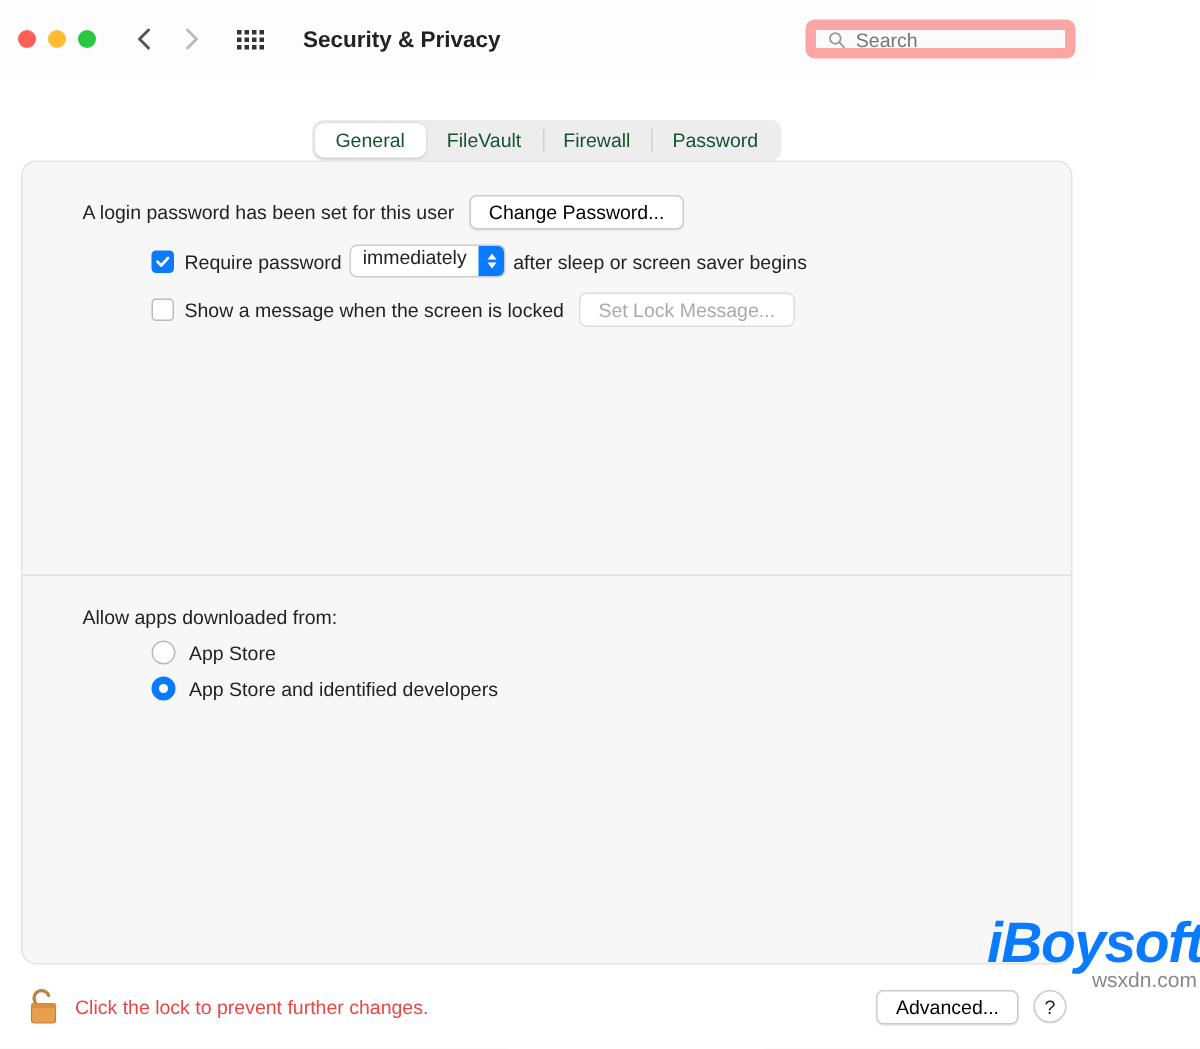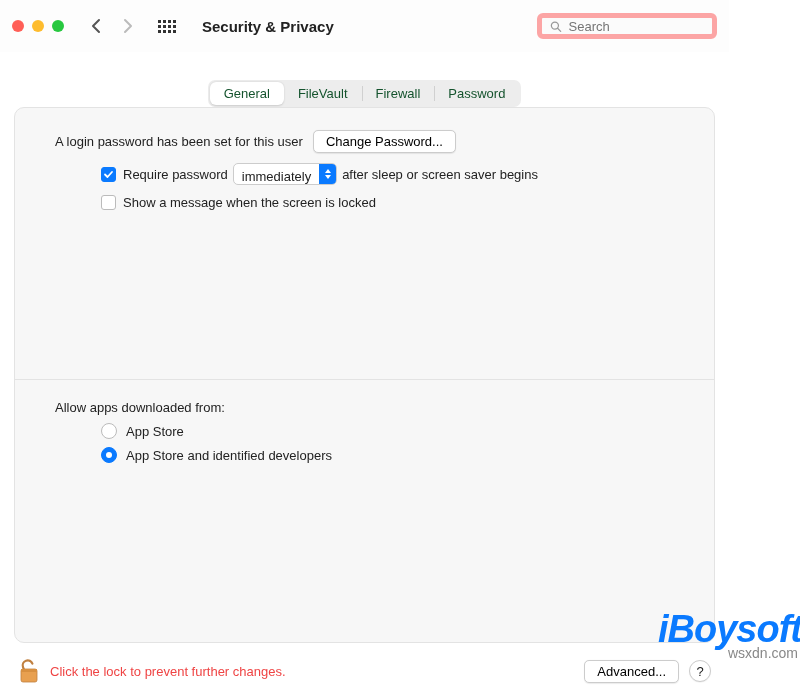--- a/index.html
+++ b/index.html
@@ -52,21 +52,21 @@
     font-weight: 600;
     font-size: 15px;
     margin-left: 8px;
   }
   .spacer { flex: 1; }
   .search {
     display: flex;
     align-items: center;
     width: 180px;
     height: 26px;
-    border: 5px solid #fca5a5;
+    border: 7px solid #fca5a5;
     border-radius: 6px;
     padding: 0 8px;
     color: #aaa;
     background: #fbfbfb;
   }
   .search svg { margin-right: 5px; }
   .search input {
     border: none; outline: none; background: transparent;
     font-size: 13px; width: 100%; color: #555;
   }
@@ -133,21 +133,21 @@
     background: #fff;
   }
   .checkbox.checked {
     background: #0a7aff;
     border-color: #0a7aff;
   }
   .checkbox.checked svg { display:block; }
   .checkbox svg { display:none; }
   .select {
     display: inline-flex;
-    align-items: flex-end;
+    align-items: flex-start;
     border: 1px solid #ccc;
     border-radius: 5px;
     background: #fff;
     height: 22px;
     margin: 0 5px;
     overflow: hidden;
   }
   .select .sel-label { padding: 0 8px; }
   .select .stepper {
     width: 17px; height: 100%;
@@ -296,20 +296,21 @@
             </span>
         </span>
         <span>after sleep or screen saver begins</span>
       </div>
 
       <div class="row row-indent">
         <span class="checkbox">
           
         </span>
         <span>Show a message when the screen is locked</span>
+        <button class="btn disabled">Set Lock Message...</button>
       </div>
 
       <div class="section-gap"></div>
       <hr class="hr">
       <div style="height:20px"></div>
 
       <div>Allow apps downloaded from:</div>
       <div class="radio-row">
         <span class="radio"></span>
         <span>App Store</span>

